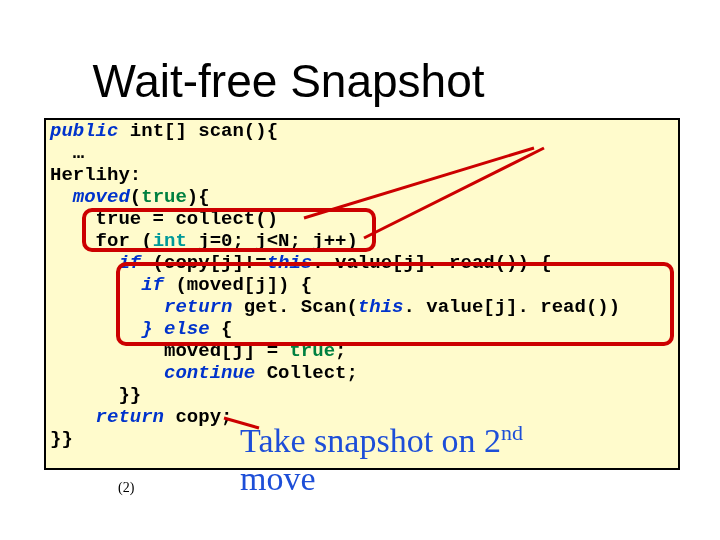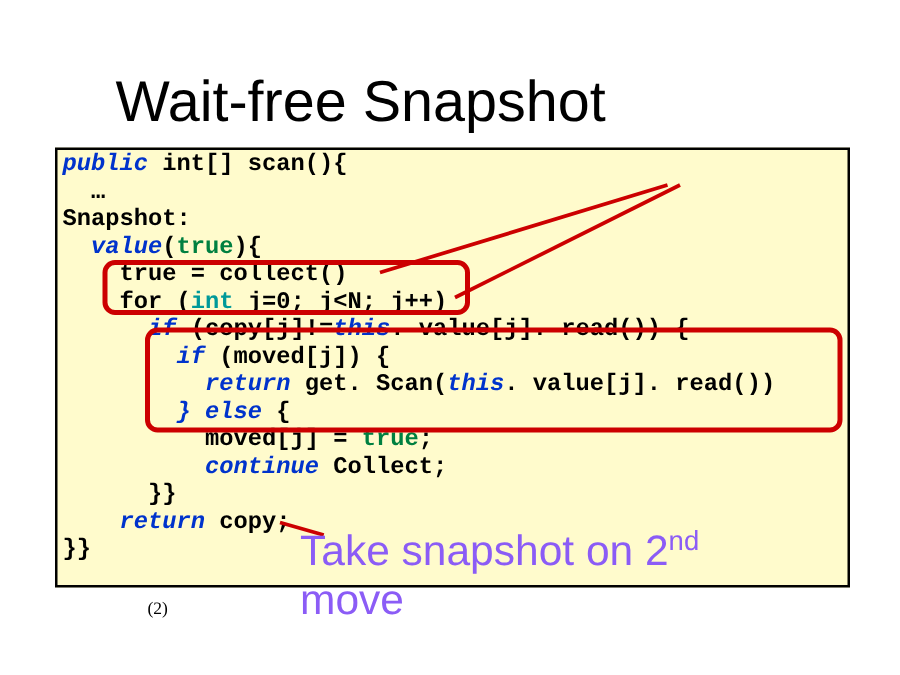--- a/index.html
+++ b/index.html
@@ -46,22 +46,22 @@
     position: absolute;
     font-size: 38px;
     color: #cc0000;
     font-family: "Comic Sans MS", cursive;
   }
   .callout-label.collect { right: 66px; top: 118px; }
   .bottom-note {
     position: absolute;
     left: 240px; top: 422px;
     font-size: 34px;
-    color: #8b5cf6;
-    font-family: Liberation Sans, sans-serif;
+    color: #1d4ed8;
+    font-family: Liberation Serif, serif;
   }
   .bottom-note sup { font-size: 22px; vertical-align: super; line-height: 0; }
   .slidenum {
     position: absolute;
     left: 118px; bottom: 44px;
     font-size: 14px;
     font-family: "Comic Sans MS", cursive;
   }
   .copyright {
     position: absolute;
@@ -81,22 +81,22 @@
 </head>
 <body>
 
 <div class="slide">
 
   <div class="title">Wait-free Snapshot</div>
 
   <div class="codebox">
     <div class="code"><span class="kw-blue">public</span><span> int[] scan(){</span>
 <span>  …</span>
-<span>Snapshot:</span>
-<span class="kw-blue">  value</span><span>(</span><span class="kw-green">true</span><span>){</span>
+<span>Herlihy:</span>
+<span class="kw-blue">  moved</span><span>(</span><span class="kw-green">true</span><span>){</span>
 <span>    true = collect()</span>
 <span class="kw-bluefor">    for</span><span> (</span><span class="kw-teal">int</span><span> j=0; j&lt;N; j++)</span>
 <span class="kw-blue">      if</span><span> (copy[j]!=</span><span class="kw-blue">this</span><span>. value[j]. read()) {</span>
 <span class="kw-blue">        if</span><span> (moved[j]) {</span>
 <span class="kw-blue">          return</span><span> get. Scan(</span><span class="kw-blue">this</span><span>. value[j]. read())</span>
 <span class="kw-blue">        } else</span><span> {</span>
 <span>          moved[j] = </span><span class="kw-green">true</span><span>;</span>
 <span class="kw-blue">          continue</span><span> Collect;</span>
 <span>      }}</span>
 <span class="kw-blue">    return</span><span> copy;</span>

